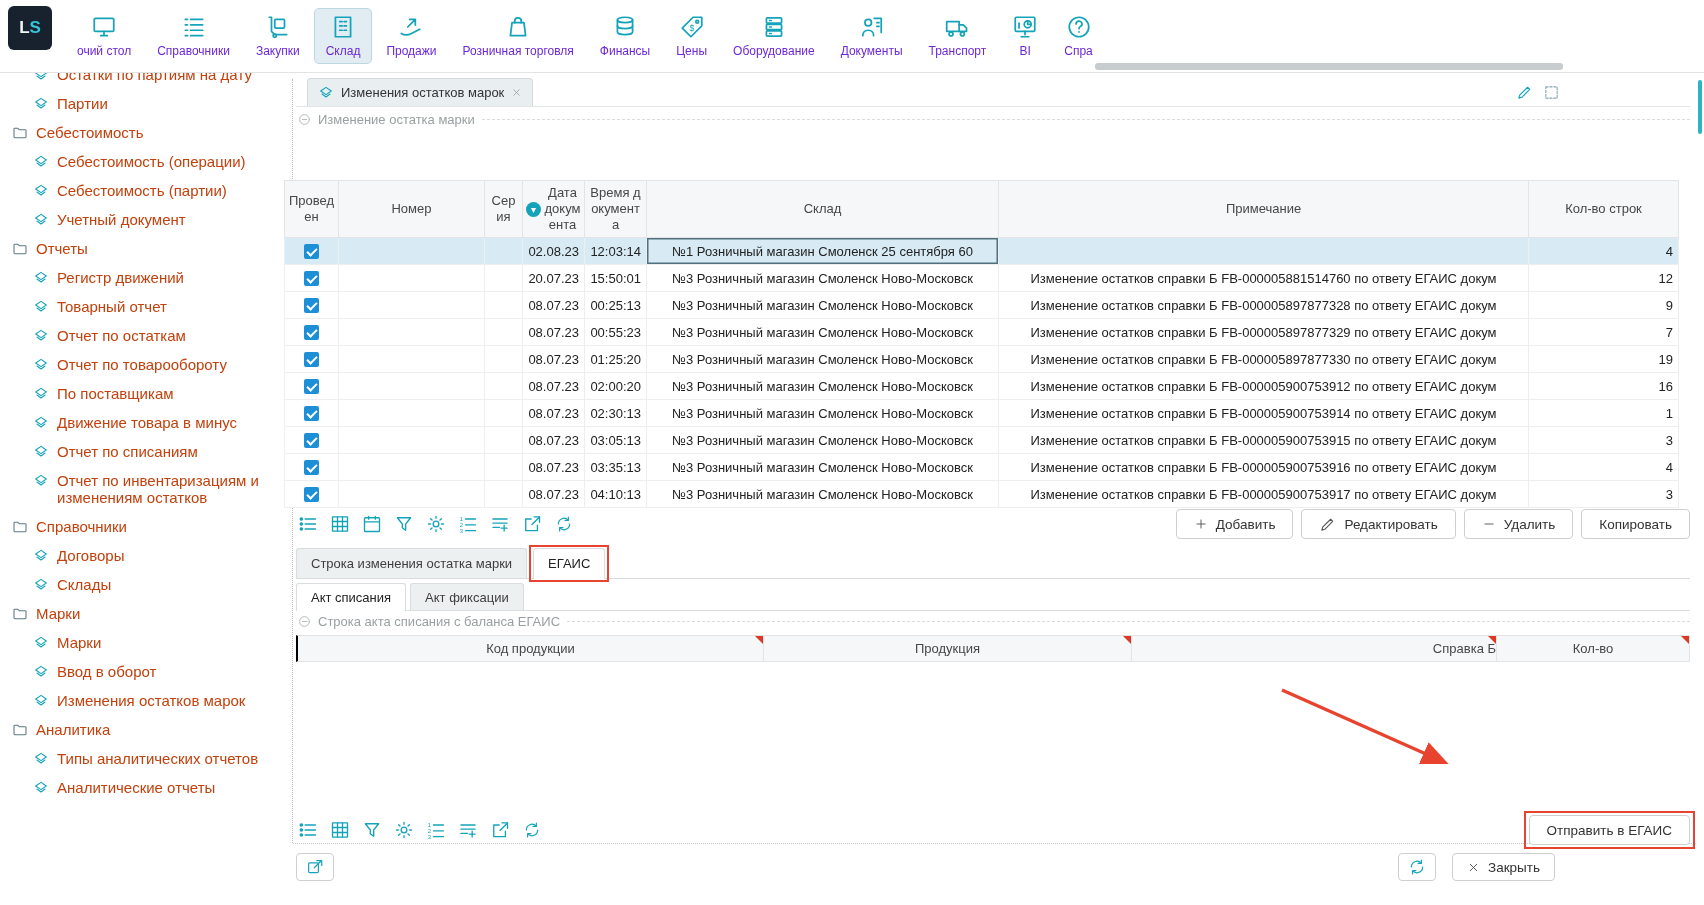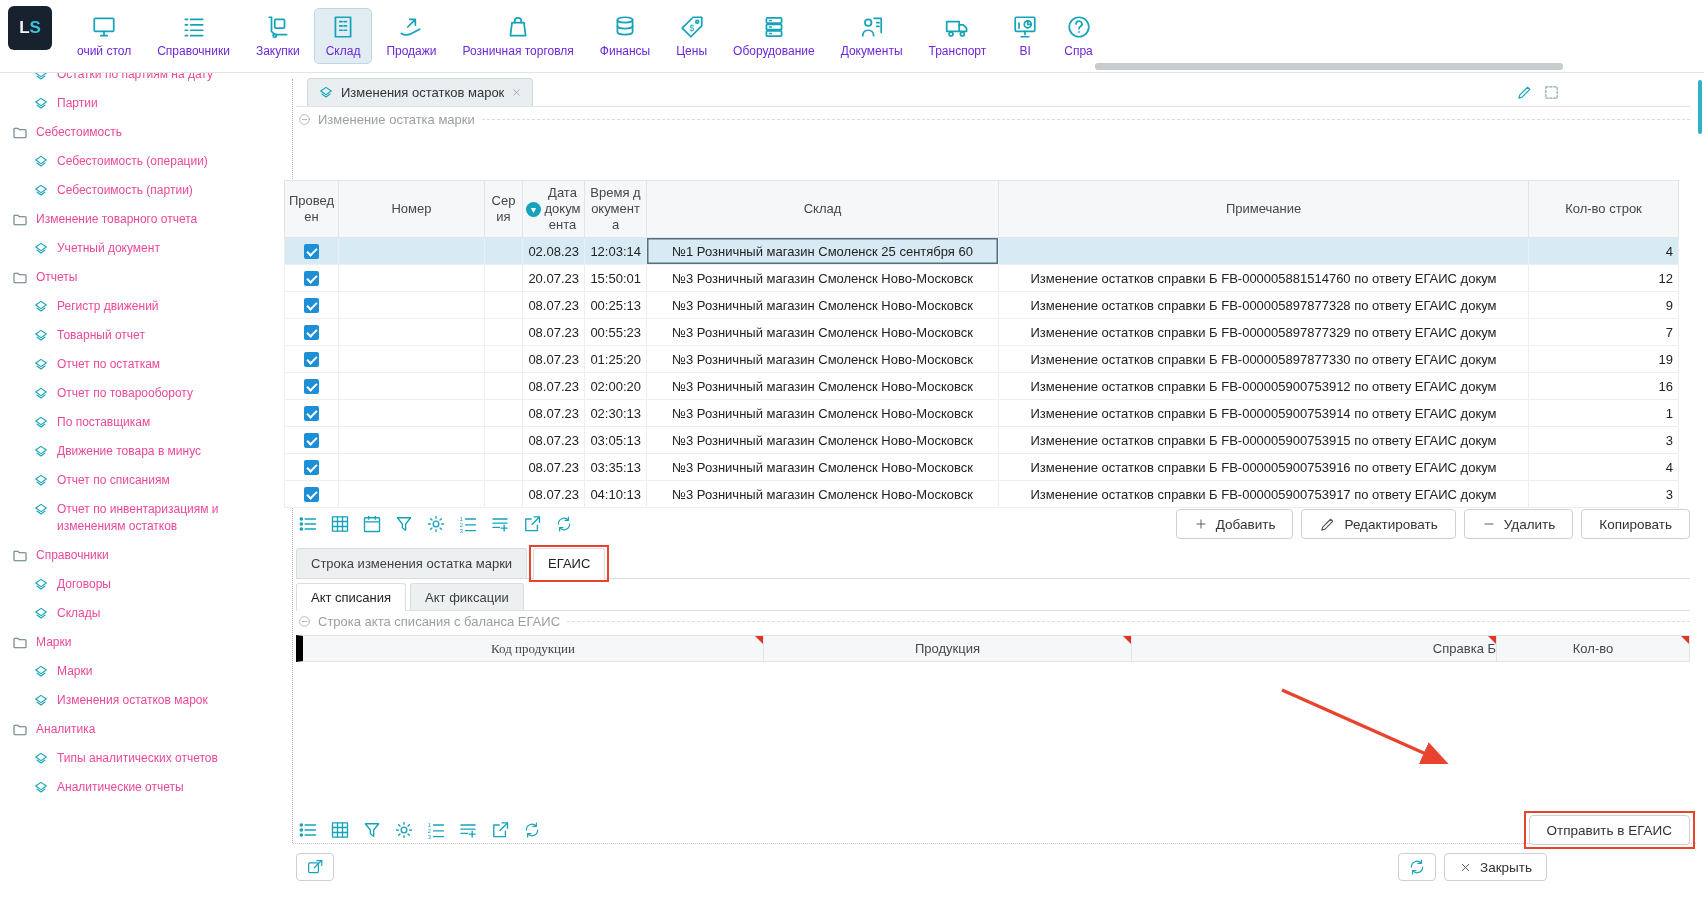--- a/index.html
+++ b/index.html
@@ -17,21 +17,21 @@
 .nav-item{display:flex;flex-direction:column;align-items:center;justify-content:center;gap:4px;padding:5px 11px;margin:0 1px;border-radius:5px;border:1px solid transparent;color:#14a3b9;cursor:pointer;white-space:nowrap;}
 .nav-label{color:#6d28d9;font-size:12px;}
 .nav-item.active{background:#e1edf2;border-color:#bdd7e0;}
 #right-icons{position:absolute;right:18px;top:22px;display:flex;gap:34px;color:#14a3b9;background:#fff;}
 .ricon{cursor:pointer;}
 #hscroll{position:absolute;left:1095px;top:63px;width:468px;height:7px;border-radius:3px;background:#c7cdcf;z-index:3;}
 
 
 #sidebar{position:absolute;left:0;top:73px;width:288px;height:762px;overflow:hidden;background:#fff;}
 #side-list{margin-top:-13px;}
-.side-item{display:flex;align-items:flex-start;gap:8px;padding:6px 8px 6px 12px;line-height:17px;font-size:12px;color:#ec4899;cursor:pointer;}
+.side-item{display:flex;align-items:flex-start;gap:8px;padding:6px 8px 6px 12px;line-height:17px;font-size:15px;color:#c2410c;cursor:pointer;}
 .side-item.leaf{padding-left:33px;}
 .side-item .icon{flex:0 0 auto;margin-top:1px;color:#14a3b9;}
 .side-item.folder .icon{color:#5e7884;}
 .side-label{white-space:normal;}
 
 
 #v-sep{position:absolute;left:292px;top:79px;height:764px;border-left:1px dotted #b7b7b7;}
 #h-sep{position:absolute;left:293px;top:843px;width:1403px;border-top:1px dotted #c8c8c8;}
 #vthumb{position:absolute;left:1698px;top:80px;width:4px;height:54px;background:#2cb3c6;border-radius:2px;}
 
@@ -81,32 +81,32 @@
 #detail-tabs{position:absolute;left:296px;top:548px;width:1394px;height:31px;display:flex;gap:6px;border-bottom:1px solid #d9dddf;align-items:flex-end;}
 .tab{position:relative;display:inline-flex;align-items:center;height:30px;padding:0 14px;border:1px solid #d9dddf;border-bottom:none;border-radius:3px 3px 0 0;background:#edf0f1;color:#3e3e3e;cursor:pointer;white-space:nowrap;}
 .tab.active{background:#fff;color:#222;}
 .tab.active::after{content:"";position:absolute;left:0;right:0;bottom:-1px;height:1px;background:#fff;}
 #subtabs{position:absolute;left:296px;top:583px;width:1394px;height:28px;display:flex;gap:4px;border-bottom:1px solid #dcdfe0;align-items:flex-end;}
 .tab.sub{height:27px;font-size:13px;}
 
 
 #t2-headrow{position:absolute;left:296px;top:635px;width:1394px;display:flex;}
 .th2{position:relative;height:27px;background:#f6f7f8;border:1px solid #e2e4e5;border-left:none;display:flex;align-items:center;justify-content:center;color:#474747;cursor:pointer;}
-.th2:first-child{border-left:7px solid #000000;font-family:Liberation Serif, serif;}
+.th2:first-child{border-left:2px solid #000000;}
 .req-corner{position:absolute;top:0;right:0;width:0;height:0;border-top:8px solid #dd3826;border-left:8px solid transparent;}
 #t2-body{position:absolute;left:296px;top:662px;width:1394px;height:148px;background:#fff;}
 
 
 .ann-box{position:absolute;left:-5px;right:-5px;top:-4px;bottom:-4px;border:2px solid #e8432e;pointer-events:none;z-index:6;}
 #send-wrap{position:relative;display:inline-block;}
 #ann-arrow{position:absolute;left:1268px;top:680px;z-index:6;pointer-events:none;}
 
 
 #footer-left{position:absolute;left:296px;top:853px;}
-#footer-right{position:absolute;left:1398px;top:853px;display:flex;gap:8px;}
+#footer-right{position:absolute;left:1398px;top:853px;display:flex;gap:16px;}
 .btn-sm{width:38px;height:28px;padding:0;display:inline-flex;align-items:center;justify-content:center;background:#fff;border:1px solid #cfcfcf;border-radius:4px;color:#14a3b9;cursor:pointer;}
 #close-btn{height:28px;padding:0 14px;}
 #close-btn .btn-ic{color:#444;}
 </style>
 </head>
 <body>
 
 <div id="app">
 
   <div id="topbar">
@@ -338,159 +338,160 @@
         </div>
         <div class="side-item leaf">
           <span class="icon sicon">
             <svg width="16" height="16" viewBox="0 0 24 24" fill="none" stroke="currentColor" stroke-width="1.6" stroke-linecap="round" stroke-linejoin="round">
               <path d="M12 3.5 20 9l-8 5.5L4 9l8-5.5z"></path>
               <path d="M6 13.5 12 18l6-4.5"></path>
             </svg>
           </span>
           <span class="side-label">Себестоимость (партии)</span>
         </div>
+        <div class="side-item leaf">
+          <span class="icon sicon">
+            <svg width="16" height="16" viewBox="0 0 24 24" fill="none" stroke="currentColor" stroke-width="1.6" stroke-linecap="round" stroke-linejoin="round">
+              <path d="M12 3.5 20 9l-8 5.5L4 9l8-5.5z"></path>
+              <path d="M6 13.5 12 18l6-4.5"></path>
+            </svg>
+          </span>
+          <span class="side-label">Учетный документ</span>
+        </div>
         <div class="side-item folder">
           <span class="icon sicon">
             <svg width="16" height="16" viewBox="0 0 24 24" fill="none" stroke="currentColor" stroke-width="1.6" stroke-linecap="round" stroke-linejoin="round">
               <path d="M3 6.2c0-.6.5-1.2 1.2-1.2h4.6l2 2h9a1.2 1.2 0 0 1 1.2 1.2v9.6a1.2 1.2 0 0 1-1.2 1.2H4.2A1.2 1.2 0 0 1 3 17.8V6.2z"></path>
             </svg>
           </span>
-          <span class="side-label">Изменение товарного отчета</span>
-        </div>
-        <div class="side-item leaf">
-          <span class="icon sicon">
-            <svg width="16" height="16" viewBox="0 0 24 24" fill="none" stroke="currentColor" stroke-width="1.6" stroke-linecap="round" stroke-linejoin="round">
-              <path d="M12 3.5 20 9l-8 5.5L4 9l8-5.5z"></path>
-              <path d="M6 13.5 12 18l6-4.5"></path>
-            </svg>
-          </span>
-          <span class="side-label">Учетный документ</span>
+          <span class="side-label">Отчеты</span>
+        </div>
+        <div class="side-item leaf">
+          <span class="icon sicon">
+            <svg width="16" height="16" viewBox="0 0 24 24" fill="none" stroke="currentColor" stroke-width="1.6" stroke-linecap="round" stroke-linejoin="round">
+              <path d="M12 3.5 20 9l-8 5.5L4 9l8-5.5z"></path>
+              <path d="M6 13.5 12 18l6-4.5"></path>
+            </svg>
+          </span>
+          <span class="side-label">Регистр движений</span>
+        </div>
+        <div class="side-item leaf">
+          <span class="icon sicon">
+            <svg width="16" height="16" viewBox="0 0 24 24" fill="none" stroke="currentColor" stroke-width="1.6" stroke-linecap="round" stroke-linejoin="round">
+              <path d="M12 3.5 20 9l-8 5.5L4 9l8-5.5z"></path>
+              <path d="M6 13.5 12 18l6-4.5"></path>
+            </svg>
+          </span>
+          <span class="side-label">Товарный отчет</span>
+        </div>
+        <div class="side-item leaf">
+          <span class="icon sicon">
+            <svg width="16" height="16" viewBox="0 0 24 24" fill="none" stroke="currentColor" stroke-width="1.6" stroke-linecap="round" stroke-linejoin="round">
+              <path d="M12 3.5 20 9l-8 5.5L4 9l8-5.5z"></path>
+              <path d="M6 13.5 12 18l6-4.5"></path>
+            </svg>
+          </span>
+          <span class="side-label">Отчет по остаткам</span>
+        </div>
+        <div class="side-item leaf">
+          <span class="icon sicon">
+            <svg width="16" height="16" viewBox="0 0 24 24" fill="none" stroke="currentColor" stroke-width="1.6" stroke-linecap="round" stroke-linejoin="round">
+              <path d="M12 3.5 20 9l-8 5.5L4 9l8-5.5z"></path>
+              <path d="M6 13.5 12 18l6-4.5"></path>
+            </svg>
+          </span>
+          <span class="side-label">Отчет по товарообороту</span>
+        </div>
+        <div class="side-item leaf">
+          <span class="icon sicon">
+            <svg width="16" height="16" viewBox="0 0 24 24" fill="none" stroke="currentColor" stroke-width="1.6" stroke-linecap="round" stroke-linejoin="round">
+              <path d="M12 3.5 20 9l-8 5.5L4 9l8-5.5z"></path>
+              <path d="M6 13.5 12 18l6-4.5"></path>
+            </svg>
+          </span>
+          <span class="side-label">По поставщикам</span>
+        </div>
+        <div class="side-item leaf">
+          <span class="icon sicon">
+            <svg width="16" height="16" viewBox="0 0 24 24" fill="none" stroke="currentColor" stroke-width="1.6" stroke-linecap="round" stroke-linejoin="round">
+              <path d="M12 3.5 20 9l-8 5.5L4 9l8-5.5z"></path>
+              <path d="M6 13.5 12 18l6-4.5"></path>
+            </svg>
+          </span>
+          <span class="side-label">Движение товара в минус</span>
+        </div>
+        <div class="side-item leaf">
+          <span class="icon sicon">
+            <svg width="16" height="16" viewBox="0 0 24 24" fill="none" stroke="currentColor" stroke-width="1.6" stroke-linecap="round" stroke-linejoin="round">
+              <path d="M12 3.5 20 9l-8 5.5L4 9l8-5.5z"></path>
+              <path d="M6 13.5 12 18l6-4.5"></path>
+            </svg>
+          </span>
+          <span class="side-label">Отчет по списаниям</span>
+        </div>
+        <div class="side-item leaf">
+          <span class="icon sicon">
+            <svg width="16" height="16" viewBox="0 0 24 24" fill="none" stroke="currentColor" stroke-width="1.6" stroke-linecap="round" stroke-linejoin="round">
+              <path d="M12 3.5 20 9l-8 5.5L4 9l8-5.5z"></path>
+              <path d="M6 13.5 12 18l6-4.5"></path>
+            </svg>
+          </span>
+          <span class="side-label">Отчет по инвентаризациям и изменениям остатков</span>
         </div>
         <div class="side-item folder">
           <span class="icon sicon">
             <svg width="16" height="16" viewBox="0 0 24 24" fill="none" stroke="currentColor" stroke-width="1.6" stroke-linecap="round" stroke-linejoin="round">
               <path d="M3 6.2c0-.6.5-1.2 1.2-1.2h4.6l2 2h9a1.2 1.2 0 0 1 1.2 1.2v9.6a1.2 1.2 0 0 1-1.2 1.2H4.2A1.2 1.2 0 0 1 3 17.8V6.2z"></path>
             </svg>
           </span>
-          <span class="side-label">Отчеты</span>
-        </div>
-        <div class="side-item leaf">
-          <span class="icon sicon">
-            <svg width="16" height="16" viewBox="0 0 24 24" fill="none" stroke="currentColor" stroke-width="1.6" stroke-linecap="round" stroke-linejoin="round">
-              <path d="M12 3.5 20 9l-8 5.5L4 9l8-5.5z"></path>
-              <path d="M6 13.5 12 18l6-4.5"></path>
-            </svg>
-          </span>
-          <span class="side-label">Регистр движений</span>
-        </div>
-        <div class="side-item leaf">
-          <span class="icon sicon">
-            <svg width="16" height="16" viewBox="0 0 24 24" fill="none" stroke="currentColor" stroke-width="1.6" stroke-linecap="round" stroke-linejoin="round">
-              <path d="M12 3.5 20 9l-8 5.5L4 9l8-5.5z"></path>
-              <path d="M6 13.5 12 18l6-4.5"></path>
-            </svg>
-          </span>
-          <span class="side-label">Товарный отчет</span>
-        </div>
-        <div class="side-item leaf">
-          <span class="icon sicon">
-            <svg width="16" height="16" viewBox="0 0 24 24" fill="none" stroke="currentColor" stroke-width="1.6" stroke-linecap="round" stroke-linejoin="round">
-              <path d="M12 3.5 20 9l-8 5.5L4 9l8-5.5z"></path>
-              <path d="M6 13.5 12 18l6-4.5"></path>
-            </svg>
-          </span>
-          <span class="side-label">Отчет по остаткам</span>
-        </div>
-        <div class="side-item leaf">
-          <span class="icon sicon">
-            <svg width="16" height="16" viewBox="0 0 24 24" fill="none" stroke="currentColor" stroke-width="1.6" stroke-linecap="round" stroke-linejoin="round">
-              <path d="M12 3.5 20 9l-8 5.5L4 9l8-5.5z"></path>
-              <path d="M6 13.5 12 18l6-4.5"></path>
-            </svg>
-          </span>
-          <span class="side-label">Отчет по товарообороту</span>
-        </div>
-        <div class="side-item leaf">
-          <span class="icon sicon">
-            <svg width="16" height="16" viewBox="0 0 24 24" fill="none" stroke="currentColor" stroke-width="1.6" stroke-linecap="round" stroke-linejoin="round">
-              <path d="M12 3.5 20 9l-8 5.5L4 9l8-5.5z"></path>
-              <path d="M6 13.5 12 18l6-4.5"></path>
-            </svg>
-          </span>
-          <span class="side-label">По поставщикам</span>
-        </div>
-        <div class="side-item leaf">
-          <span class="icon sicon">
-            <svg width="16" height="16" viewBox="0 0 24 24" fill="none" stroke="currentColor" stroke-width="1.6" stroke-linecap="round" stroke-linejoin="round">
-              <path d="M12 3.5 20 9l-8 5.5L4 9l8-5.5z"></path>
-              <path d="M6 13.5 12 18l6-4.5"></path>
-            </svg>
-          </span>
-          <span class="side-label">Движение товара в минус</span>
-        </div>
-        <div class="side-item leaf">
-          <span class="icon sicon">
-            <svg width="16" height="16" viewBox="0 0 24 24" fill="none" stroke="currentColor" stroke-width="1.6" stroke-linecap="round" stroke-linejoin="round">
-              <path d="M12 3.5 20 9l-8 5.5L4 9l8-5.5z"></path>
-              <path d="M6 13.5 12 18l6-4.5"></path>
-            </svg>
-          </span>
-          <span class="side-label">Отчет по списаниям</span>
-        </div>
-        <div class="side-item leaf">
-          <span class="icon sicon">
-            <svg width="16" height="16" viewBox="0 0 24 24" fill="none" stroke="currentColor" stroke-width="1.6" stroke-linecap="round" stroke-linejoin="round">
-              <path d="M12 3.5 20 9l-8 5.5L4 9l8-5.5z"></path>
-              <path d="M6 13.5 12 18l6-4.5"></path>
-            </svg>
-          </span>
-          <span class="side-label">Отчет по инвентаризациям и изменениям остатков</span>
+          <span class="side-label">Справочники</span>
+        </div>
+        <div class="side-item leaf">
+          <span class="icon sicon">
+            <svg width="16" height="16" viewBox="0 0 24 24" fill="none" stroke="currentColor" stroke-width="1.6" stroke-linecap="round" stroke-linejoin="round">
+              <path d="M12 3.5 20 9l-8 5.5L4 9l8-5.5z"></path>
+              <path d="M6 13.5 12 18l6-4.5"></path>
+            </svg>
+          </span>
+          <span class="side-label">Договоры</span>
+        </div>
+        <div class="side-item leaf">
+          <span class="icon sicon">
+            <svg width="16" height="16" viewBox="0 0 24 24" fill="none" stroke="currentColor" stroke-width="1.6" stroke-linecap="round" stroke-linejoin="round">
+              <path d="M12 3.5 20 9l-8 5.5L4 9l8-5.5z"></path>
+              <path d="M6 13.5 12 18l6-4.5"></path>
+            </svg>
+          </span>
+          <span class="side-label">Склады</span>
         </div>
         <div class="side-item folder">
           <span class="icon sicon">
             <svg width="16" height="16" viewBox="0 0 24 24" fill="none" stroke="currentColor" stroke-width="1.6" stroke-linecap="round" stroke-linejoin="round">
               <path d="M3 6.2c0-.6.5-1.2 1.2-1.2h4.6l2 2h9a1.2 1.2 0 0 1 1.2 1.2v9.6a1.2 1.2 0 0 1-1.2 1.2H4.2A1.2 1.2 0 0 1 3 17.8V6.2z"></path>
             </svg>
           </span>
-          <span class="side-label">Справочники</span>
-        </div>
-        <div class="side-item leaf">
-          <span class="icon sicon">
-            <svg width="16" height="16" viewBox="0 0 24 24" fill="none" stroke="currentColor" stroke-width="1.6" stroke-linecap="round" stroke-linejoin="round">
-              <path d="M12 3.5 20 9l-8 5.5L4 9l8-5.5z"></path>
-              <path d="M6 13.5 12 18l6-4.5"></path>
-            </svg>
-          </span>
-          <span class="side-label">Договоры</span>
-        </div>
-        <div class="side-item leaf">
-          <span class="icon sicon">
-            <svg width="16" height="16" viewBox="0 0 24 24" fill="none" stroke="currentColor" stroke-width="1.6" stroke-linecap="round" stroke-linejoin="round">
-              <path d="M12 3.5 20 9l-8 5.5L4 9l8-5.5z"></path>
-              <path d="M6 13.5 12 18l6-4.5"></path>
-            </svg>
-          </span>
-          <span class="side-label">Склады</span>
-        </div>
-        <div class="side-item folder">
-          <span class="icon sicon">
-            <svg width="16" height="16" viewBox="0 0 24 24" fill="none" stroke="currentColor" stroke-width="1.6" stroke-linecap="round" stroke-linejoin="round">
-              <path d="M3 6.2c0-.6.5-1.2 1.2-1.2h4.6l2 2h9a1.2 1.2 0 0 1 1.2 1.2v9.6a1.2 1.2 0 0 1-1.2 1.2H4.2A1.2 1.2 0 0 1 3 17.8V6.2z"></path>
-            </svg>
-          </span>
           <span class="side-label">Марки</span>
         </div>
         <div class="side-item leaf">
           <span class="icon sicon">
             <svg width="16" height="16" viewBox="0 0 24 24" fill="none" stroke="currentColor" stroke-width="1.6" stroke-linecap="round" stroke-linejoin="round">
               <path d="M12 3.5 20 9l-8 5.5L4 9l8-5.5z"></path>
               <path d="M6 13.5 12 18l6-4.5"></path>
             </svg>
           </span>
           <span class="side-label">Марки</span>
+        </div>
+        <div class="side-item leaf">
+          <span class="icon sicon">
+            <svg width="16" height="16" viewBox="0 0 24 24" fill="none" stroke="currentColor" stroke-width="1.6" stroke-linecap="round" stroke-linejoin="round">
+              <path d="M12 3.5 20 9l-8 5.5L4 9l8-5.5z"></path>
+              <path d="M6 13.5 12 18l6-4.5"></path>
+            </svg>
+          </span>
+          <span class="side-label">Ввод в оборот</span>
         </div>
         <div class="side-item leaf">
           <span class="icon sicon">
             <svg width="16" height="16" viewBox="0 0 24 24" fill="none" stroke="currentColor" stroke-width="1.6" stroke-linecap="round" stroke-linejoin="round">
               <path d="M12 3.5 20 9l-8 5.5L4 9l8-5.5z"></path>
               <path d="M6 13.5 12 18l6-4.5"></path>
             </svg>
           </span>
           <span class="side-label">Изменения остатков марок</span>
         </div>

